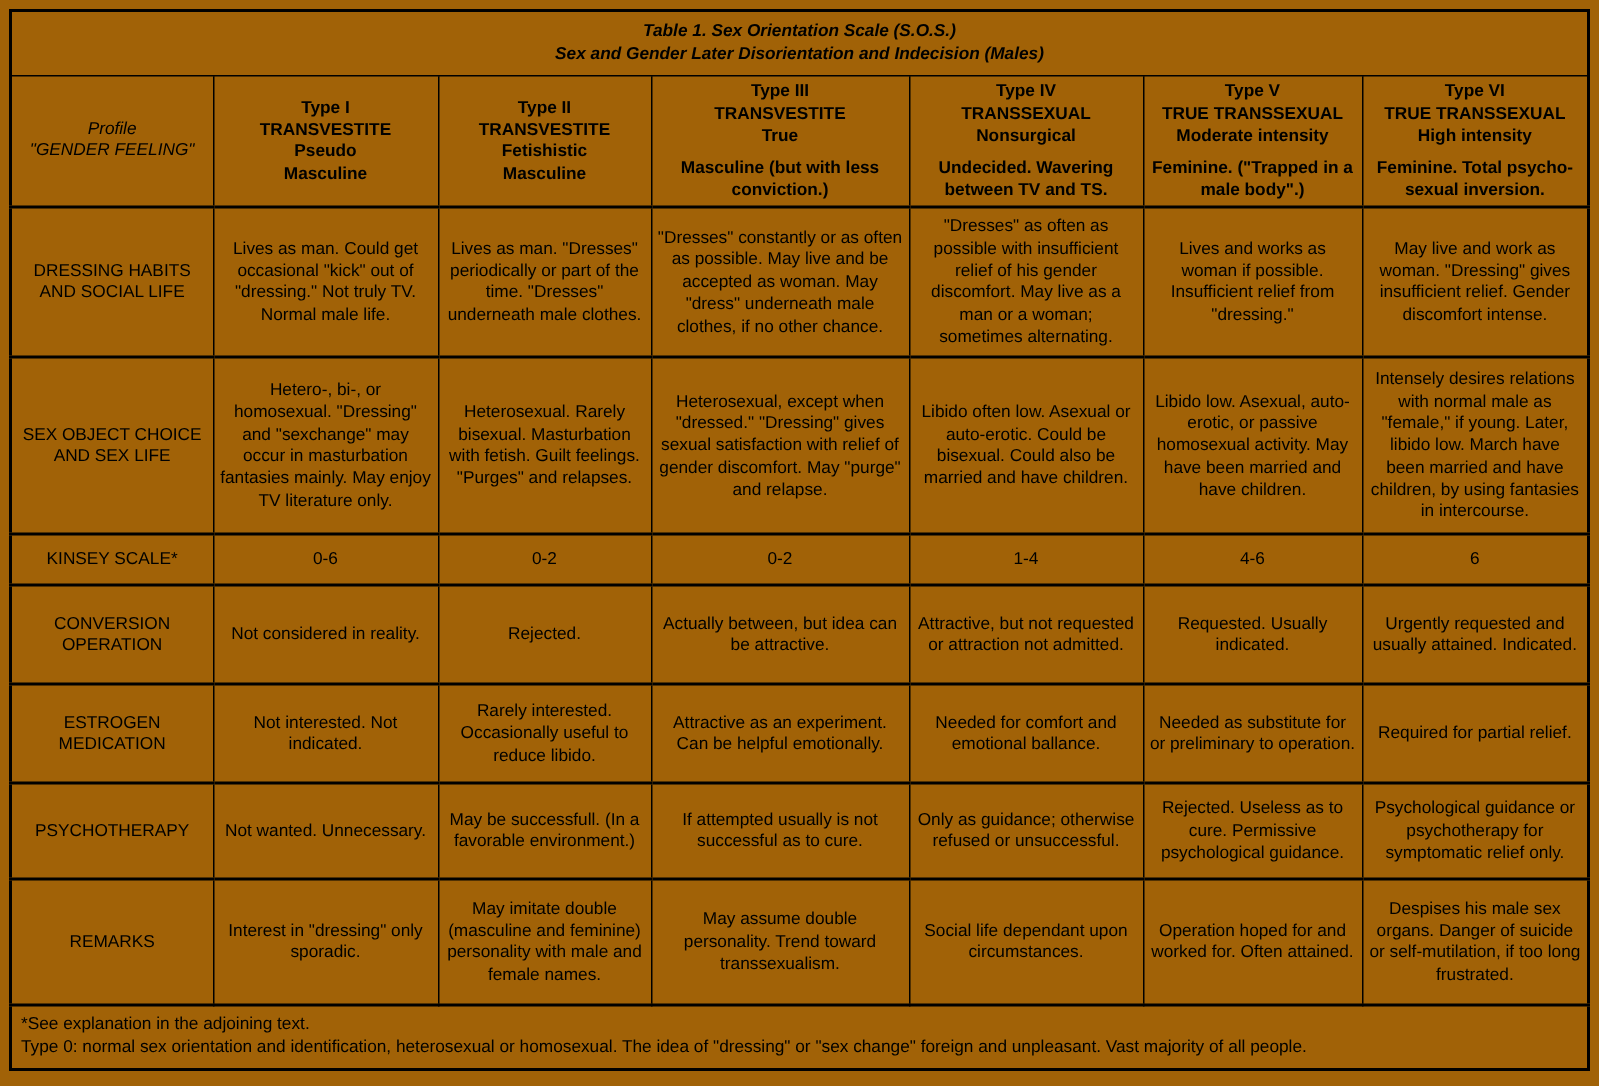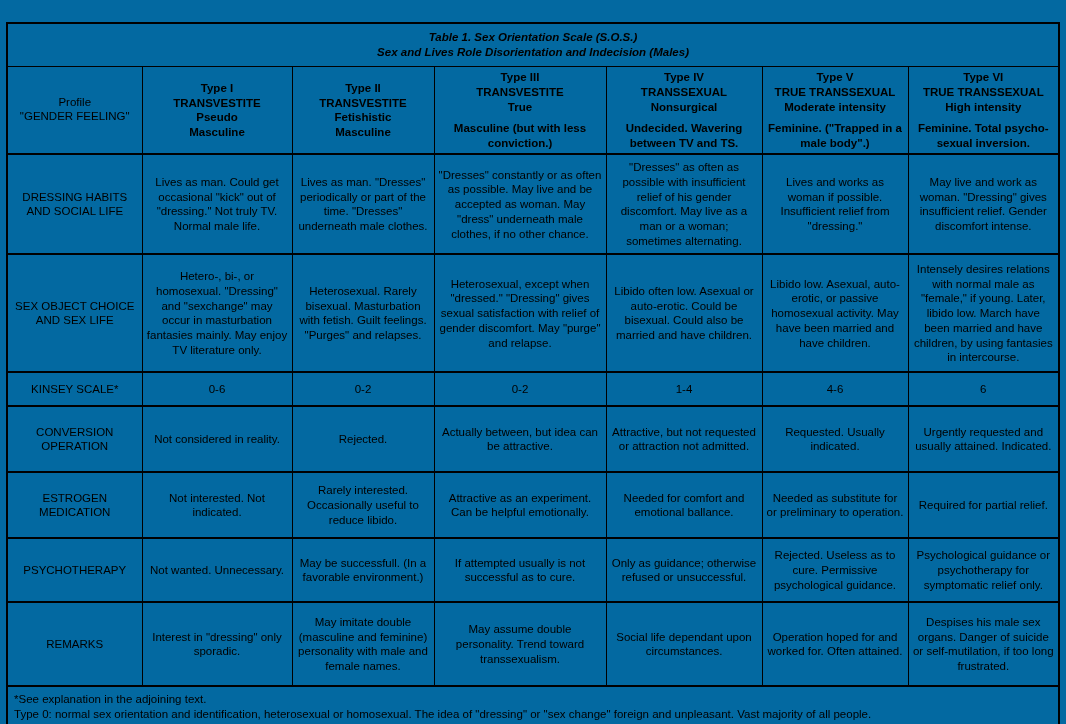--- a/index.html
+++ b/index.html
@@ -8,22 +8,22 @@
     background: #ffffff;
   }
   body {
     font-family: "Liberation Sans", sans-serif;
     color: #000000;
   }
   .page {
     width: 1066px;
     height: 724px;
     box-sizing: border-box;
-    padding: 22px 6px;
-    background: #0369a1;
+    padding: 6px 6px;
+    background: #a16207;
   }
   table.sos {
     border-collapse: collapse;
     table-layout: fixed;
     width: 1054px;
     border: 2px solid #000;
   }
   table.sos td {
     border: 1px solid #000;
     vertical-align: middle;
@@ -44,21 +44,21 @@
     font-size: 12.5px;
     padding: 5px 4px !important;
   }
   .thick-top {
     border-top: 2px solid #000 !important;
   }
   .profile-cell {
     font-size: 11.5px;
     line-height: 2.55;
   }
-  .profile-cell div { white-space: nowrap; }
+  .profile-cell div { white-space: nowrap; font-style: italic; }
   .type-col {
     line-height: 2.55;
     font-size: 11.5px;
     font-weight: bold;
   }
   .row-label {
     font-size: 11.5px;
     line-height: 1.3;
   }
   .cell-body {
@@ -87,21 +87,21 @@
       <col style="width:172px">
       <col style="width:156px">
       <col style="width:146px">
       <col style="width:151px">
     </colgroup>
 
     <tbody>
         <tr>
       <td class="title-cell" colspan="7">
         <div>Table 1. Sex Orientation Scale (S.O.S.)</div>
-        <div>Sex and Lives Role Disorientation and Indecision (Males)</div>
+        <div>Sex and Gender Later Disorientation and Indecision (Males)</div>
       </td>
     </tr>
 
 
     <tr>
       <td class="profile-cell">
         <div>Profile</div>
         <div>"GENDER FEELING"</div>
         <div class="spacer-line">&nbsp;</div>
       </td>

